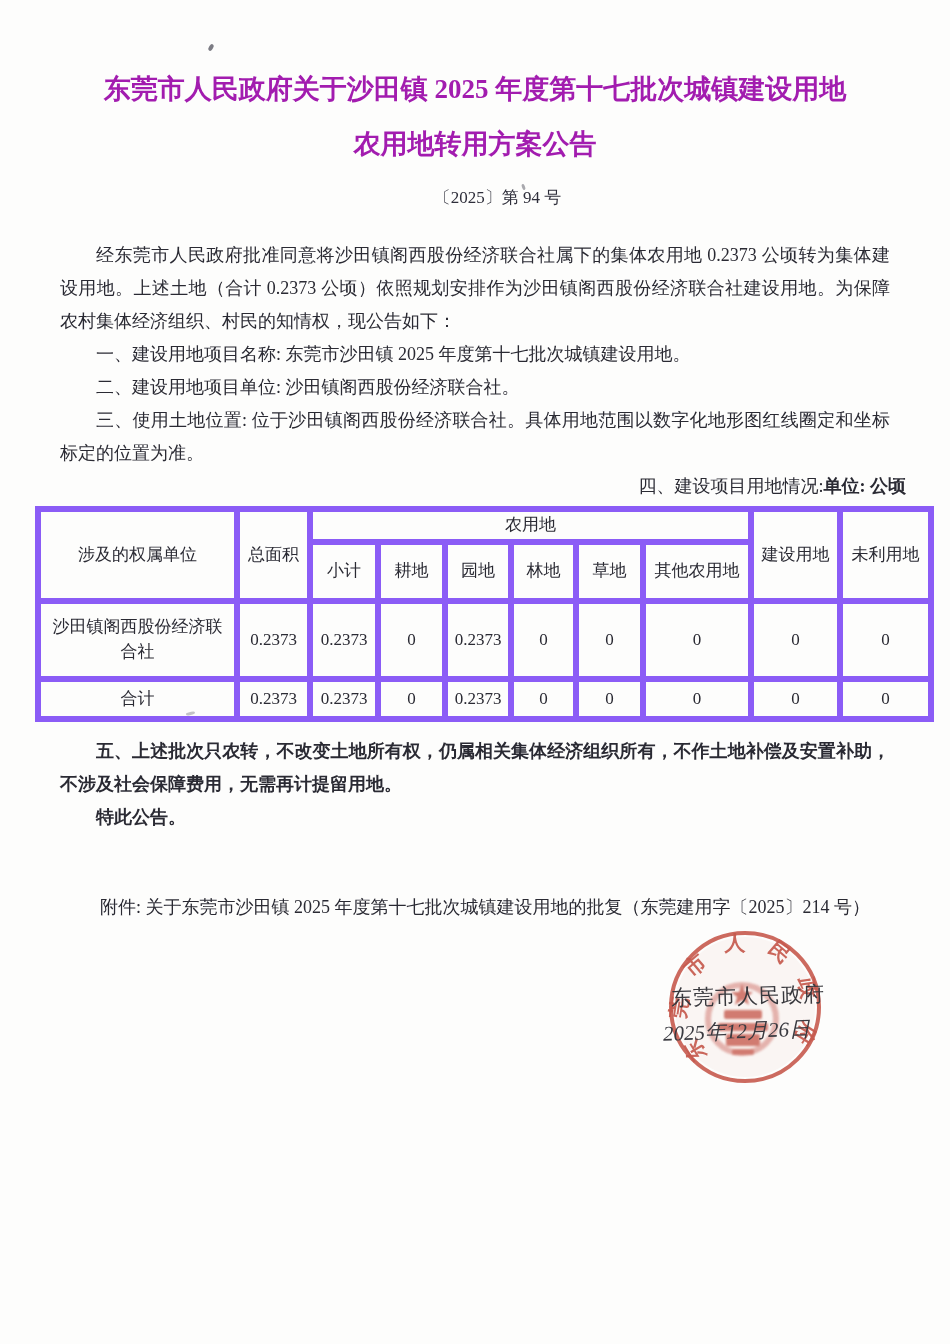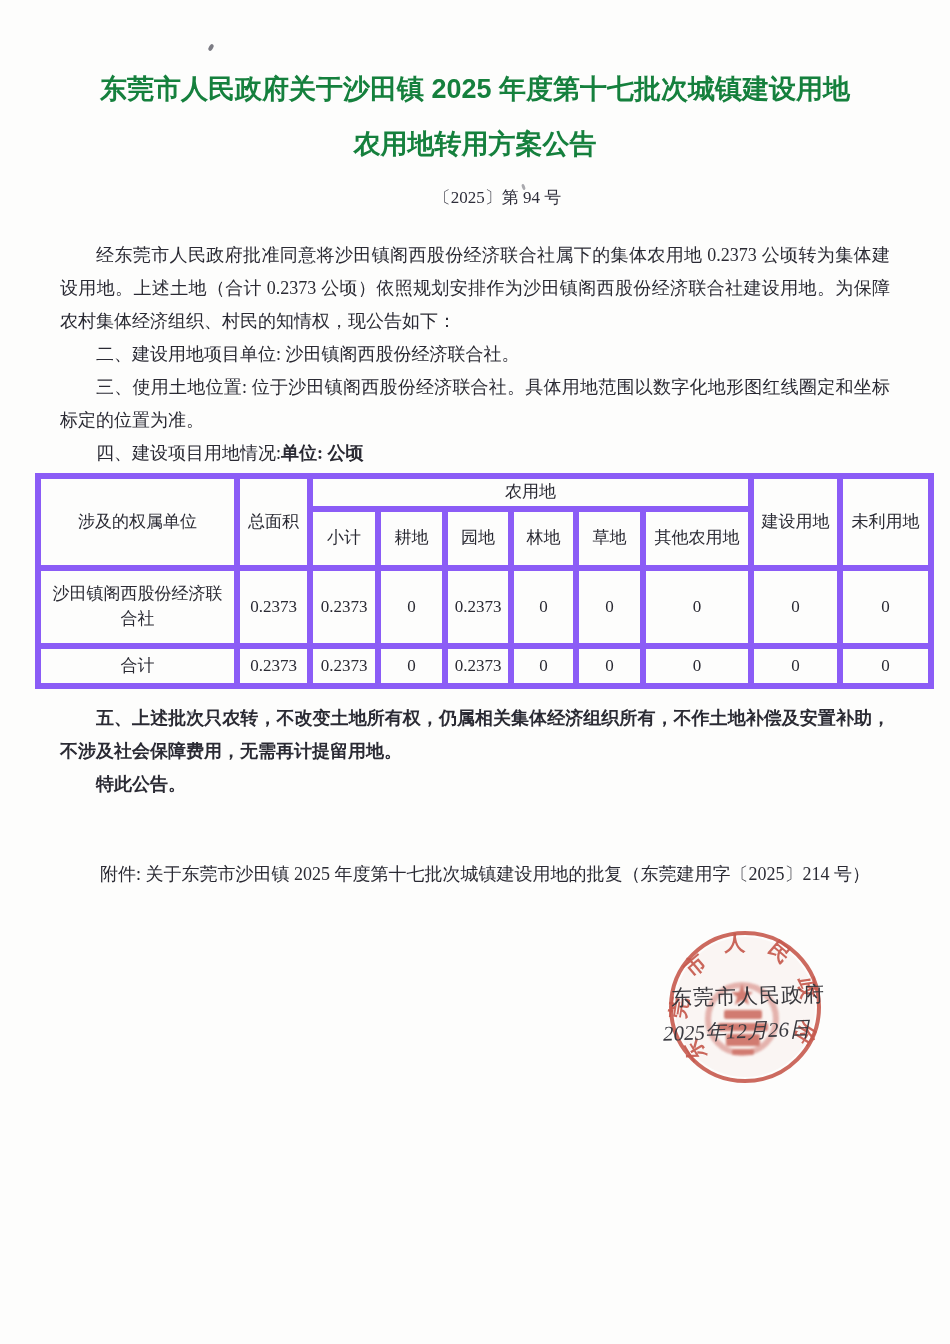--- a/index.html
+++ b/index.html
@@ -8,23 +8,23 @@
     position:relative;
     width:950px; height:1344px;
     margin:0 auto;
     background:#fdfdfc;
     color:#2a2a33;
     font-family:"Liberation Serif", serif;
     overflow:hidden;
   }
   .title {
     text-align:center;
-    font-family:Liberation Sans, sans-serif;
+    font-family:Liberation Serif, serif;
     font-weight:bold;
-    color:#15803d;
+    color:#a21caf;
     font-size:27px;
     line-height:55px;
   }
   .title-block { padding-top:62px; }
   .doc-number {
     text-align:center;
     font-size:17px;
     margin-top:14px;
     color:#2e2e3a;
     padding-left:45px;
@@ -34,21 +34,21 @@
     width:830px;
     font-size:18px;
     line-height:33px;
     text-align:justify;
     color:#2a2a33;
   }
   .content p { text-indent:2em; }
   .intro { margin-top:30px; }
   .row4 {
     display:flex;
-    justify-content:flex-start;
+    justify-content:flex-end;
     margin-right:-16px;
   }
   .row4 .num-item { text-indent:2em; }
   .unit-note { white-space:nowrap;font-weight:bold; }
   table.land {
     margin-left:35px;
     width:893px;
     border-collapse:collapse;
     table-layout:fixed;
     font-size:17px;
@@ -117,20 +117,21 @@
 
   <div class="title-block">
     <div class="title">东莞市人民政府关于沙田镇 2025 年度第十七批次城镇建设用地</div>
     <div class="title">农用地转用方案公告</div>
   </div>
 
   <div class="doc-number">〔2025〕第 94 号</div>
 
   <div class="content">
     <p class="intro">经东莞市人民政府批准同意将沙田镇阁西股份经济联合社属下的集体农用地 0.2373 公顷转为集体建设用地。上述土地（合计 0.2373 公顷）依照规划安排作为沙田镇阁西股份经济联合社建设用地。为保障农村集体经济组织、村民的知情权，现公告如下：</p>
+    <p>一、建设用地项目名称: 东莞市沙田镇 2025 年度第十七批次城镇建设用地。</p>
     <p>二、建设用地项目单位: 沙田镇阁西股份经济联合社。</p>
     <p>三、使用土地位置: 位于沙田镇阁西股份经济联合社。具体用地范围以数字化地形图红线圈定和坐标标定的位置为准。</p>
     <div class="row4">
       <span class="num-item">四、建设项目用地情况:</span>
       <span class="unit-note">单位: 公顷</span>
     </div>
   </div>
 
   <table class="land">
     <colgroup>

